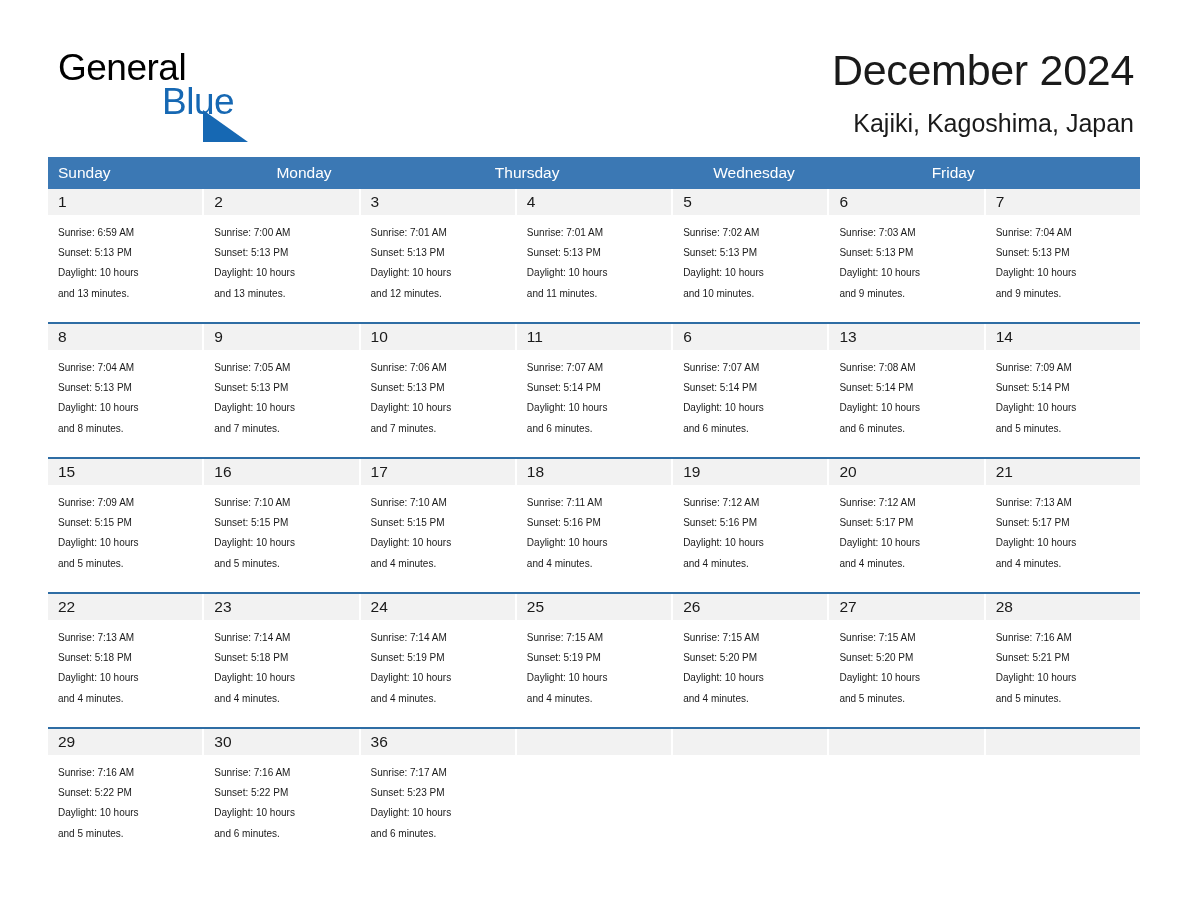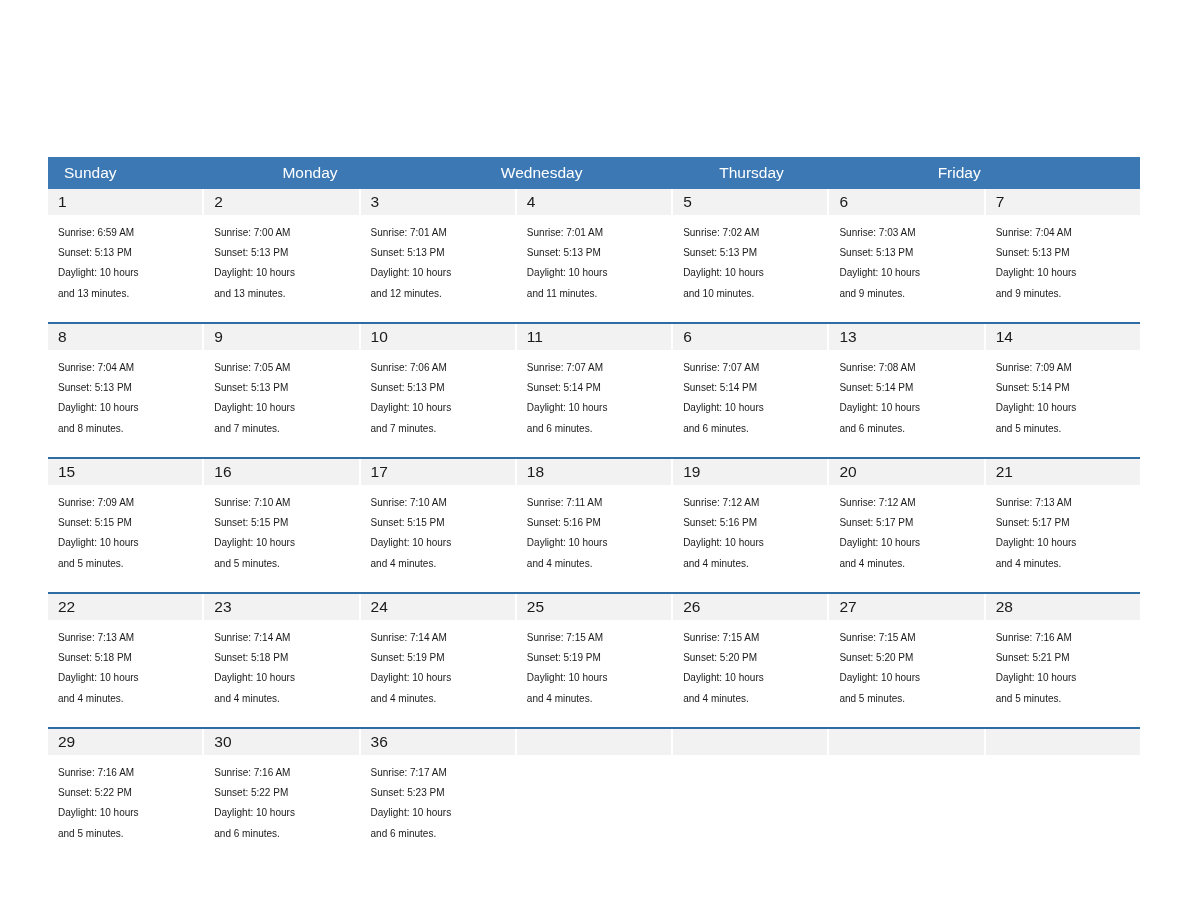--- a/index.html
+++ b/index.html
@@ -100,21 +100,21 @@
     width: 100%;
     background: #3b78b4;
     height: 32px;
   }
   .weekday {
     flex: 1 1 0;
     min-width: 0;
     color: #ffffff;
     font-size: 15.5px;
     line-height: 32px;
-    padding-left: 16px;
+    padding-left: 10px;
     box-sizing: border-box;
     white-space: nowrap;
     overflow: hidden;
   }
 
   .week-row {
     display: flex;
     width: 100%;
     border-top: 2px solid #2e6da4;
     margin-top: 3px;
@@ -152,28 +152,42 @@
     color: #1a1a1a;
     box-sizing: border-box;
   }
   .day-body div { white-space: nowrap; }
 </style>
 </head>
 <body>
 
 <div class="page">
 
+  <div class="masthead">
+
+    <div class="logo">
+      <span class="logo-general">General</span>
+      <span class="logo-triangle"></span>
+      <span class="logo-blue">Blue</span>
+    </div>
+
+    <div class="title-block">
+      <div class="cal-title">December 2024</div>
+      <div class="cal-subtitle">Kajiki, Kagoshima, Japan</div>
+    </div>
+
+  </div>
 
   <div class="calendar">
 
     <div class="weekday-row">
       <div class="weekday">Sunday</div>
       <div class="weekday">Monday</div>
+      <div class="weekday">Thursday</div>
       <div class="weekday">Wednesday</div>
-      <div class="weekday">Thursday</div>
       <div class="weekday">Friday</div>
     </div>
 
     <div class="week-row first">
       <div class="day-cell">
         <div class="day-number">1</div>
         <div class="day-body">
           <div>Sunrise: 6:59 AM</div>
           <div>Sunset: 5:13 PM</div>
           <div>Daylight: 10 hours</div>

